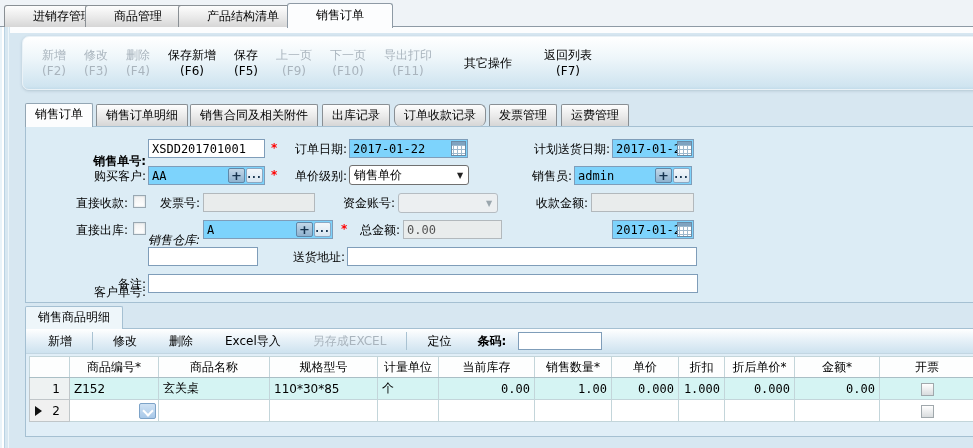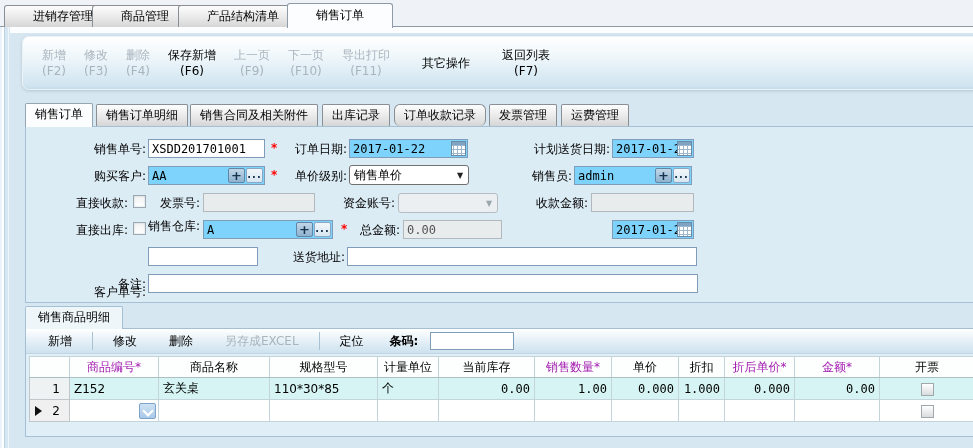--- a/index.html
+++ b/index.html
@@ -85,21 +85,21 @@
   .vsep { width:1px; height:18px; background:#a9c2d2; margin:0 4px; }
   .bclabel { margin:0 12px 0 10px; font-weight:bold; }
   .bcinput { width:84px; height:18px; border:1px solid #7f9db9; background:#fff; outline:none;
     font-family:"DejaVu Sans Mono","Liberation Mono",monospace; }
 
   
   table.grid { position:absolute; left:3px; top:27px; border-collapse:collapse; table-layout:fixed;
     background:#fff; font-size:12px; }
   table.grid th, table.grid td { border:1px solid #c3d5da; height:22px; padding:0 4px; overflow:hidden; white-space:nowrap; }
   table.grid th { font-weight:normal; text-align:center; background:#fdfefe; border-bottom:1px solid #aabfc6; height:21px; }
-  table.grid th.reqcol { color:#a21caf; }
+  table.grid th.reqcol { color:#000000; }
   table.grid td.numcell { background:#f0f0f0; border-color:#c0c6c9; text-align:right; padding-right:9px; position:relative; }
   table.grid tr.sel td { background:#d5f4f3; }
   table.grid tr.sel td.numcell { background:#eef2f2; }
   td.tl { text-align:left; } td.tr { text-align:right; font-family:"DejaVu Sans Mono","Liberation Mono",monospace; }
   .rowptr { position:absolute; left:5px; top:6px; width:0; height:0;
     border-left:7px solid #111; border-top:5px solid transparent; border-bottom:5px solid transparent; }
   .gridcheck { display:inline-block; width:13px; height:13px; border:1px solid #a0a8ac;
     background:linear-gradient(#ffffff,#d9dcde); vertical-align:middle; cursor:pointer; }
   .dropbtn { position:absolute; right:2px; top:3px; width:17px; height:16px; border:1px solid #7da3c8; border-radius:2px;
     background:linear-gradient(#cfe2f4,#a8c8e8); cursor:pointer; }
@@ -108,21 +108,21 @@
   td.codecell { position:relative; }
 </style>
 </head>
 <body>
 
 <div class="screen">
 
   <div class="tabstrip"></div>
   <div class="whiteband"></div>
   <div class="tab" style="left:4px;">进销存管理</div>
-  <div class="tab" style="left:92px;">商品管理</div>
+  <div class="tab" style="left:85px;">商品管理</div>
   <div class="tab" style="left:178px;">产品结构清单</div>
   <div class="tab active" style="left:287px;">销售订单</div>
 
   <div class="left-edge"></div>
 
   <div class="toolbar-panel">
     <div class="tbtn disabled">
       <span>新增</span>
       <span class="sc">(F2)</span>
     </div>
@@ -130,20 +130,24 @@
       <span>修改</span>
       <span class="sc">(F3)</span>
     </div>
     <div class="tbtn disabled">
       <span>删除</span>
       <span class="sc">(F4)</span>
     </div>
     <div class="tbtn">
       <span>保存新增</span>
       <span class="sc">(F6)</span>
+    </div>
+    <div class="tbtn">
+      <span>保存</span>
+      <span class="sc">(F5)</span>
     </div>
     <div class="tbtn disabled">
       <span>上一页</span>
       <span class="sc">(F9)</span>
     </div>
     <div class="tbtn disabled">
       <span>下一页</span>
       <span class="sc">(F10)</span>
     </div>
     <div class="tbtn disabled">
@@ -163,21 +167,21 @@
   <div class="subtab active" style="left:25px;">销售订单</div>
   <div class="subtab" style="left:190px;">销售合同及相关附件</div>
   <div class="subtab" style="left:96px;">销售订单明细</div>
   <div class="subtab" style="left:322px;">出库记录</div>
   <div class="subtab" style="left:394px;border-radius:6px;">订单收款记录</div>
   <div class="subtab" style="left:489px;">发票管理</div>
   <div class="subtab" style="left:561px;">运费管理</div>
 
   <div class="form-panel"></div>
 
-  <span class="flabel" style="left:46px;top:141px;width:100px;">销售单号:</span>
+  <span class="flabel" style="left:46px;top:153px;width:100px;font-weight:bold;">销售单号:</span>
   <input class="fin" style="left: 148px; top: 139px; width: 117px;" value="XSDD201701001">
   <span class="req" style="left:271px;top:141px;">*</span>
   <span class="flabel" style="left:277px;top:141px;width:70px;">订单日期:</span>
   <div class="fieldbox" style="left:349px;top:139px;width:119px;">
     <span class="val">2017-01-22</span>
     <span class="calbtn"></span>
   </div>
   <span class="flabel" style="left:500px;top:141px;width:110px;">计划送货日期:</span>
   <div class="fieldbox" style="left:612px;top:139px;width:82px;">
     <span class="val">2017-01-22</span>
@@ -210,21 +214,21 @@
   <span class="flabel" style="left:323px;top:195px;width:72px;">资金账号:</span>
   <div class="selbox dis" style="left:398px;top:193px;width:100px;">
     <span class="val"></span>
     <span class="arr">▼</span>
   </div>
   <span class="flabel" style="left:516px;top:195px;width:72px;">收款金额:</span>
   <input class="fin dis" style="left: 591px; top: 193px; width: 103px;" disabled="" value="">
 
   <span class="flabel" style="left:38px;top:222px;width:90px;">直接出库:</span>
   <span class="cbox" style="left:133px;top:222px;"></span>
-  <span class="flabel" style="left:128px;top:218px;width:72px;">销售仓库:</span>
+  <span class="flabel" style="left:128px;top:232px;width:72px;font-style:italic;">销售仓库:</span>
   <div class="fieldbox" style="left:203px;top:220px;width:130px;">
     <span class="val">A</span>
     <span class="plusbtn">+</span>
     <span class="dotsbtn">...</span>
   </div>
   <span class="req" style="left:341px;top:222px;">*</span>
   <span class="flabel" style="left:345px;top:222px;width:55px;">总金额:</span>
   <input class="fin dis" style="left: 403px; top: 220px; width: 99px;" disabled="" value="0.00">
   <div class="fieldbox" style="left:612px;top:220px;width:82px;">
     <span class="val">2017-01-22</span>
@@ -239,20 +243,21 @@
   <span class="flabel" style="left:76px;top:276px;width:70px;">备注:</span>
   <input class="fin" style="left: 148px; top: 274px; width: 550px;" value="">
 
   <div class="items-tab">销售商品明细</div>
   <div class="items-panel">
     <div class="items-toolbar">
       <span class="ibtn">新增</span>
       <span class="vsep"></span>
       <span class="ibtn">修改</span>
       <span class="ibtn">删除</span>
+      <span class="ibtn">Excel导入</span>
       <span class="ibtn disabled">另存成EXCEL</span>
       <span class="vsep"></span>
       <span class="ibtn">定位</span>
       <span class="bclabel">条码:</span>
       <input class="bcinput" value="" style="">
     </div>
 
     <table class="grid">
       <colgroup>
         <col style="width:40px">

